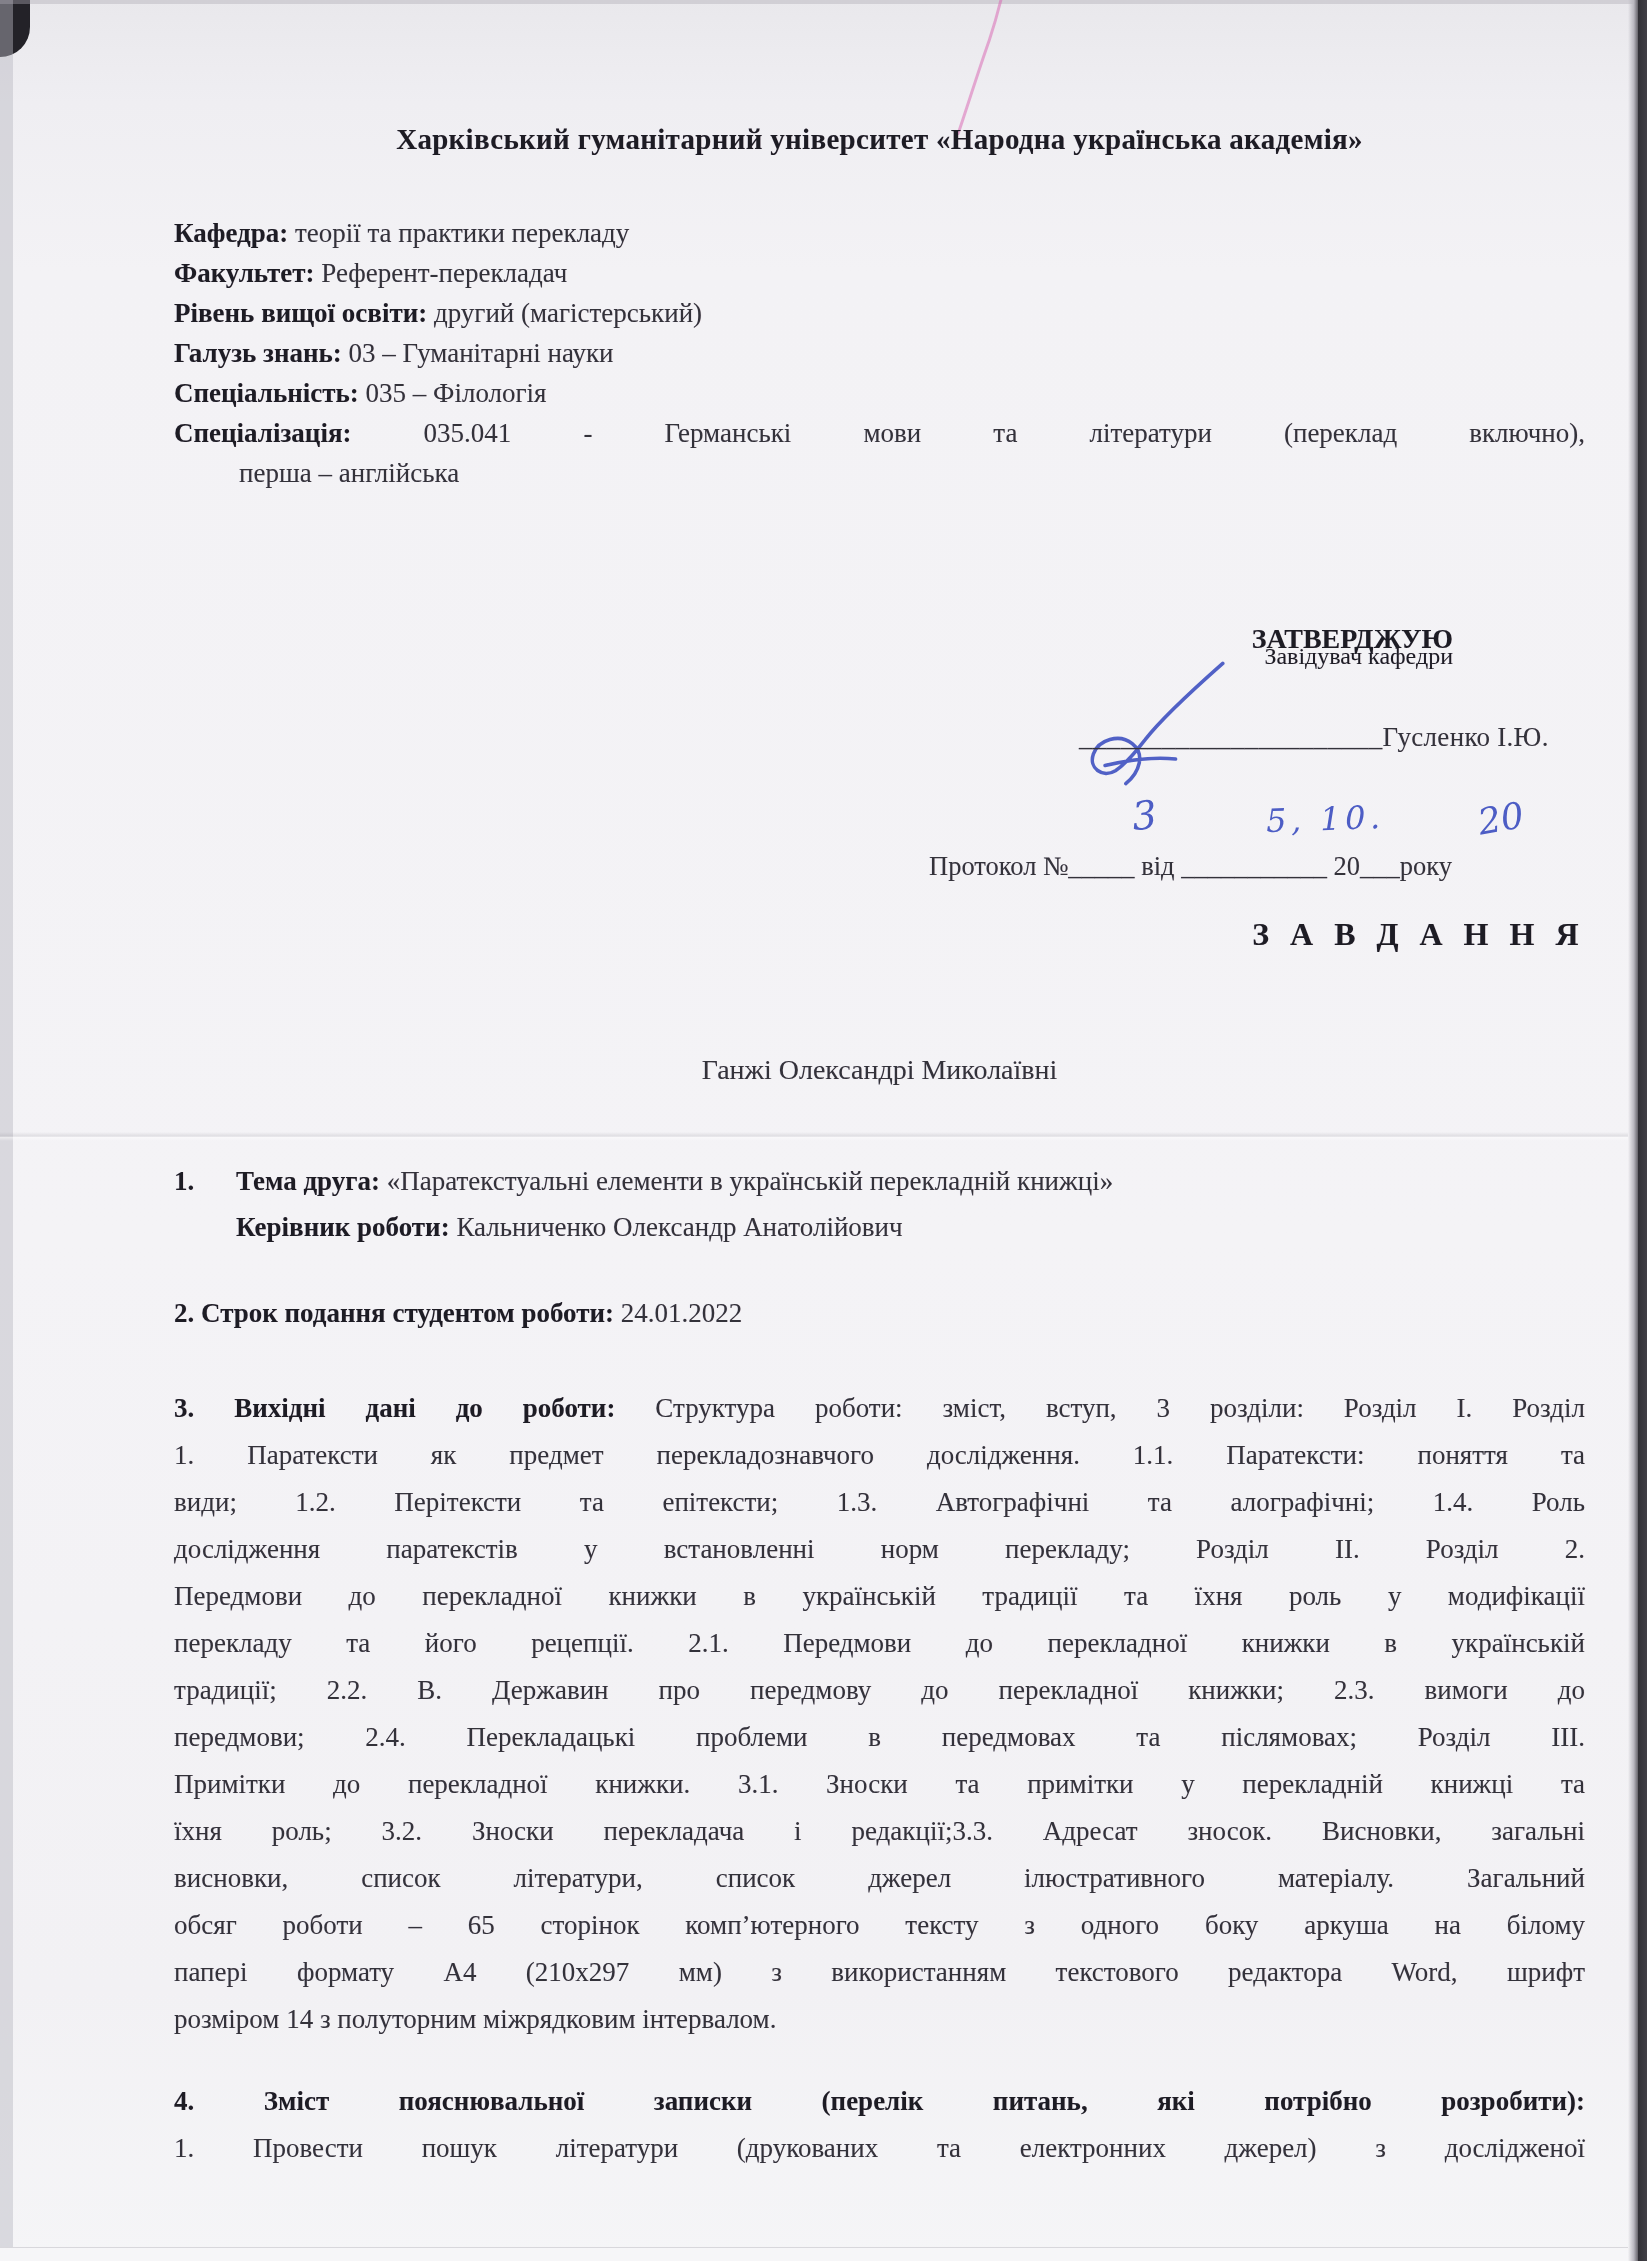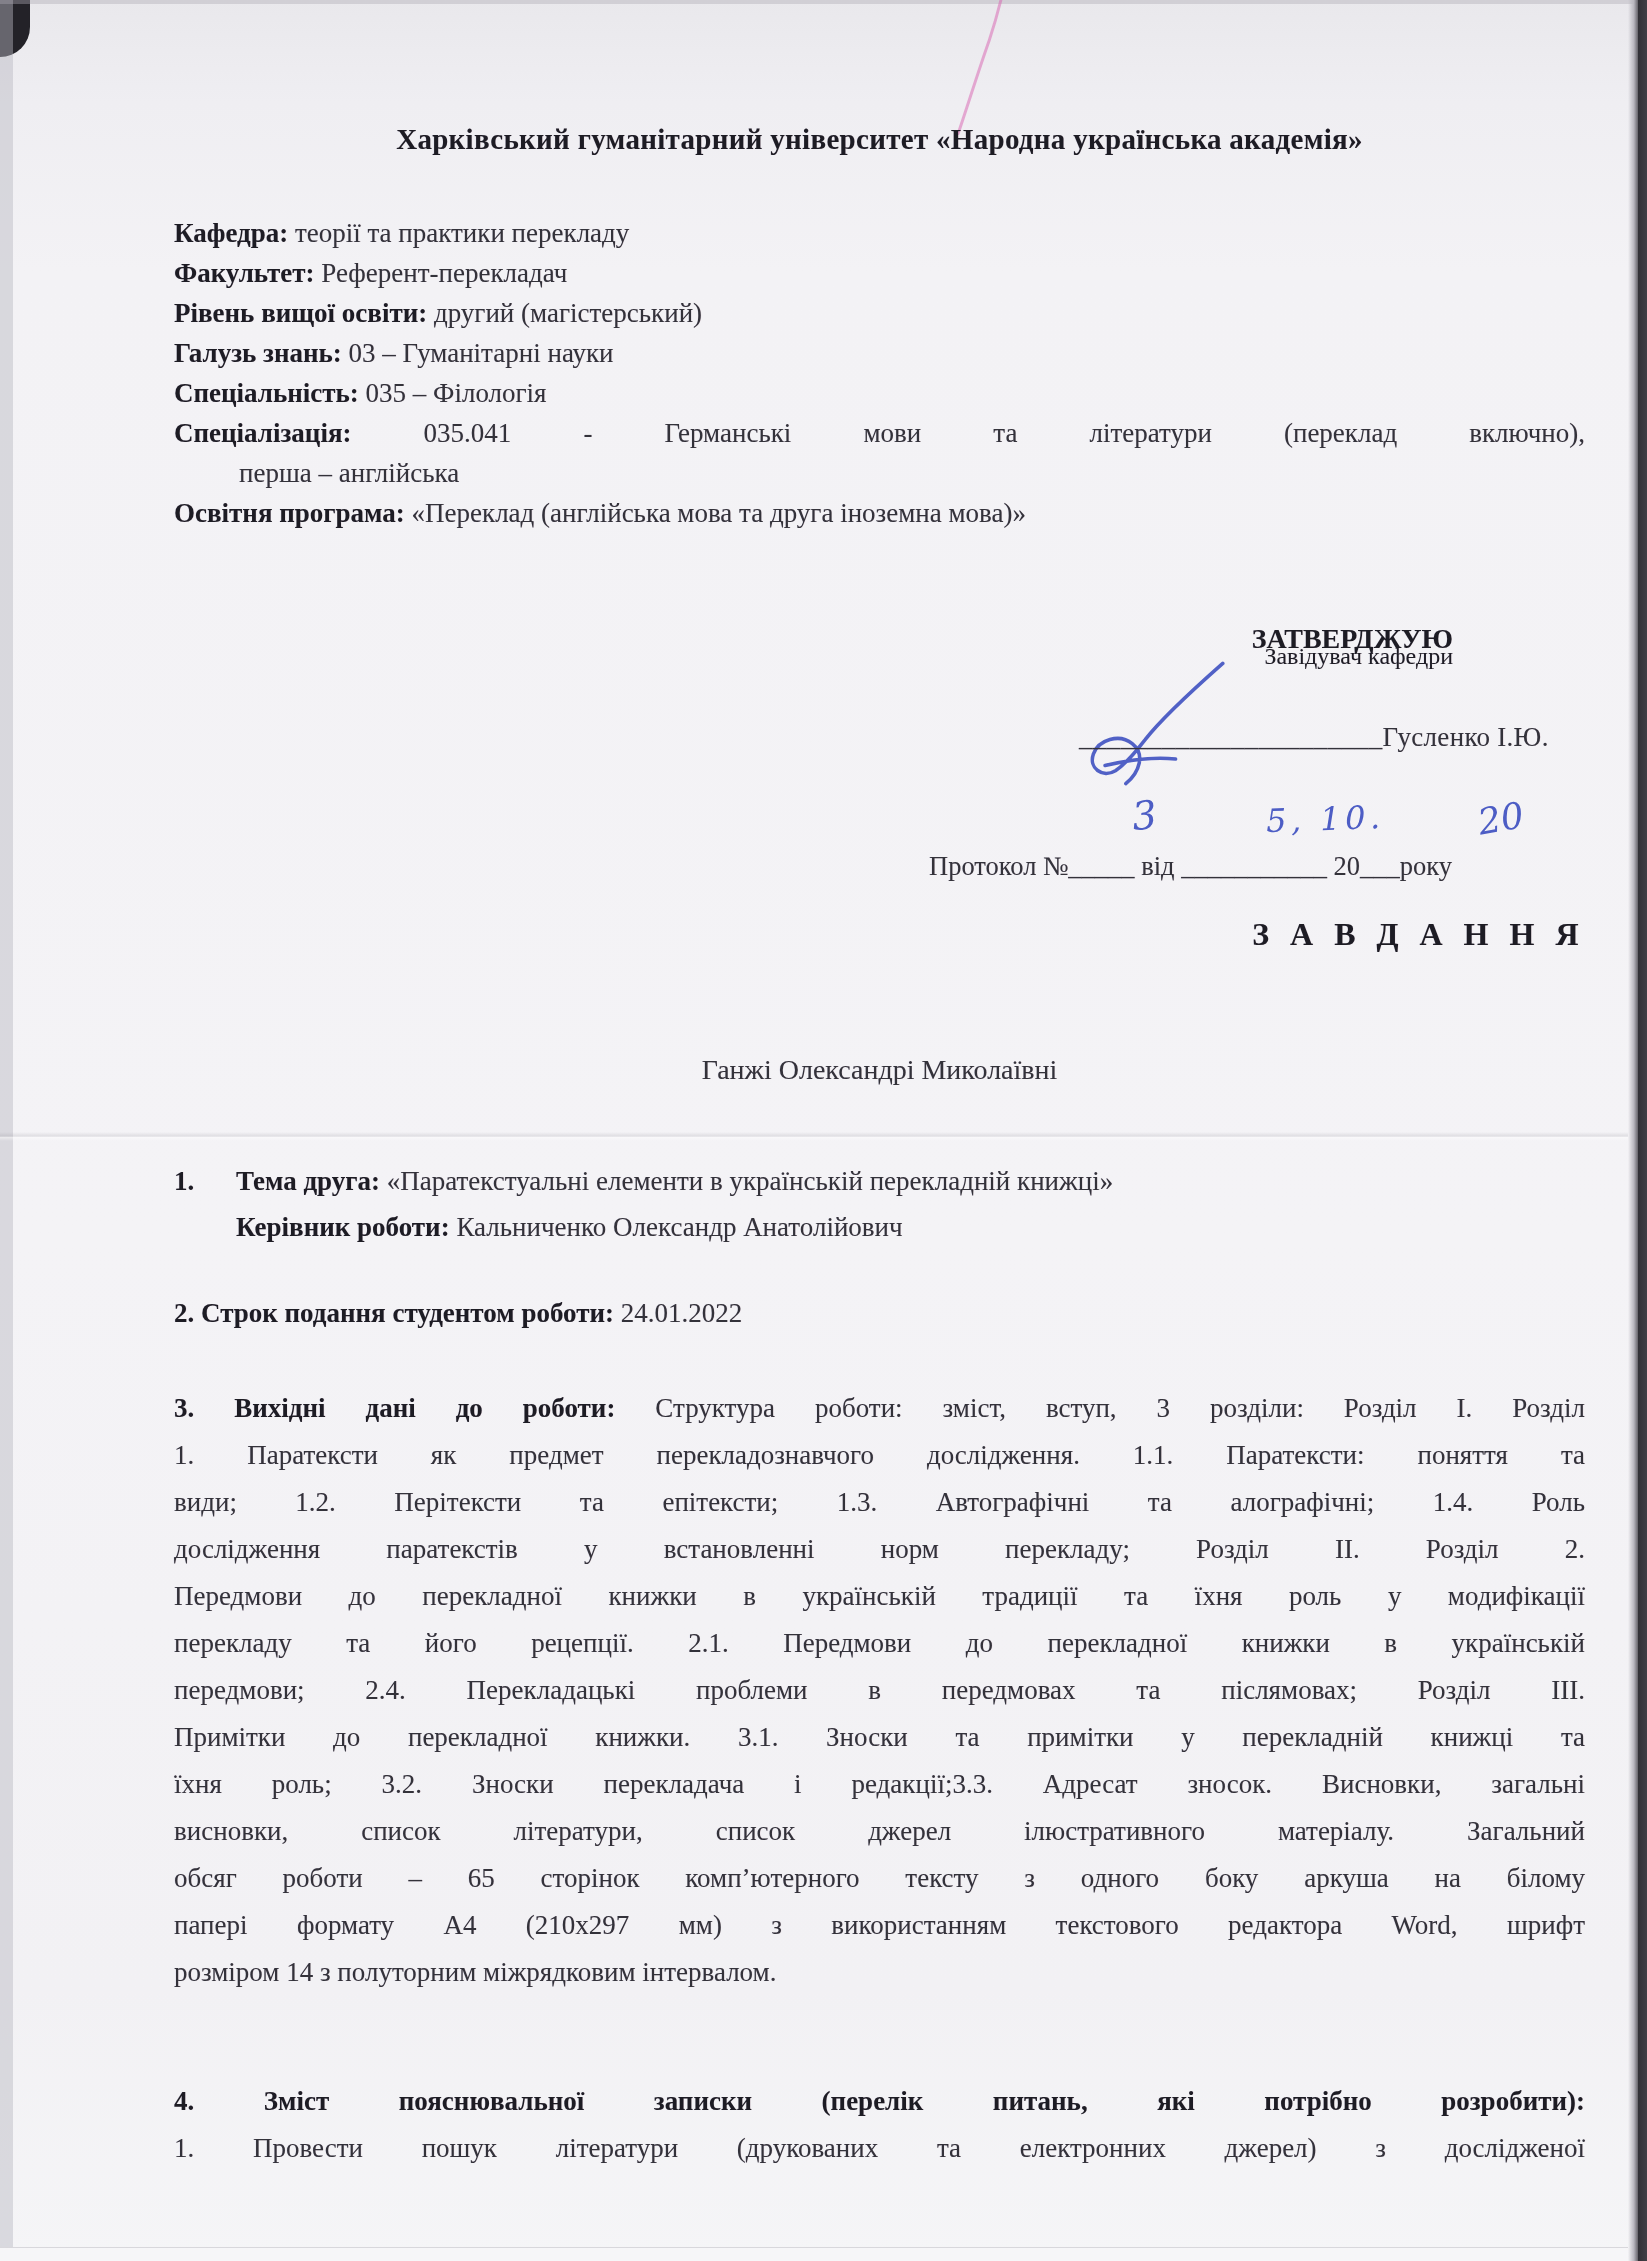--- a/index.html
+++ b/index.html
@@ -83,21 +83,20 @@
   <div class="title tx">Харківський гуманітарний університет «Народна українська академія»</div>
 
   <div class="meta tx">
     <div class="mline"><b>Кафедра:</b><span> теорії та практики перекладу</span></div>
     <div class="mline"><b>Факультет:</b><span> Референт-перекладач</span></div>
     <div class="mline"><b>Рівень вищої освіти:</b><span> другий (магістерський)</span></div>
     <div class="mline"><b>Галузь знань:</b><span> 03 – Гуманітарні науки</span></div>
     <div class="mline"><b>Спеціальність:</b><span> 035 – Філологія</span></div>
     <div class="mline just"><b>Спеціалізація:</b><span> 035.041 - Германські мови та літератури (переклад включно),</span></div>
     <div class="mline ind"><span>перша – англійська</span></div>
-    <div class="mline"><b>Освітня програма:</b><span> «Переклад (англійська мова та друга іноземна мова)»</span></div>
   </div>
 
   <div class="approve-h tx">ЗАТВЕРДЖУЮ</div>
   <div class="approve-sub tx">Завідувач кафедри</div>
 
   <svg class="signature" viewBox="0 0 300 230">
     <path d="M 278 22 C 235 60 185 105 158 140 C 148 152 132 175 112 188 C 92 200 70 184 78 162 C 86 140 118 130 138 146 C 158 162 150 190 128 208 M 96 180 C 130 172 168 166 205 170" fill="none" stroke="#3f51c1" stroke-width="5.5" stroke-linecap="round" opacity="0.9"></path>
   </svg>
 
   <div class="sigline tx"><span>______________________</span><span>Гусленко І.Ю.</span></div>
@@ -121,20 +120,21 @@
     <b>2. Строк подання студентом роботи:</b><span> 24.01.2022</span>
   </div>
 
   <div class="p3 tx">
     <div class="pl just"><b>3. Вихідні дані до роботи:</b><span> Структура роботи: зміст, вступ, 3 розділи: Розділ І. Розділ</span></div>
     <div class="pl just">1. Паратексти як предмет перекладознавчого дослідження. 1.1. Паратексти: поняття та</div>
     <div class="pl just">види; 1.2. Перітексти та епітексти; 1.3. Автографічні та алографічні; 1.4. Роль</div>
     <div class="pl just">дослідження паратекстів у встановленні норм перекладу; Розділ ІІ. Розділ 2.</div>
     <div class="pl just">Передмови до перекладної книжки в українській традиції та їхня роль у модифікації</div>
     <div class="pl just">перекладу та його рецепції. 2.1. Передмови до перекладної книжки в українській</div>
+    <div class="pl just">традиції; 2.2. В. Державин про передмову до перекладної книжки; 2.3. вимоги до</div>
     <div class="pl just">передмови; 2.4. Перекладацькі проблеми в передмовах та післямовах; Розділ ІІІ.</div>
     <div class="pl just">Примітки до перекладної книжки. 3.1. Зноски та примітки у перекладній книжці та</div>
     <div class="pl just">їхня роль; 3.2. Зноски перекладача і редакції;3.3. Адресат зносок. Висновки, загальні</div>
     <div class="pl just">висновки, список літератури, список джерел ілюстративного матеріалу. Загальний</div>
     <div class="pl just">обсяг роботи – 65 сторінок комп’ютерного тексту з одного боку аркуша на білому</div>
     <div class="pl just">папері формату А4 (210х297 мм) з використанням текстового редактора Word, шрифт</div>
     <div class="pl">розміром 14 з полуторним міжрядковим інтервалом.</div>
   </div>
 
   <div class="p4 tx">

